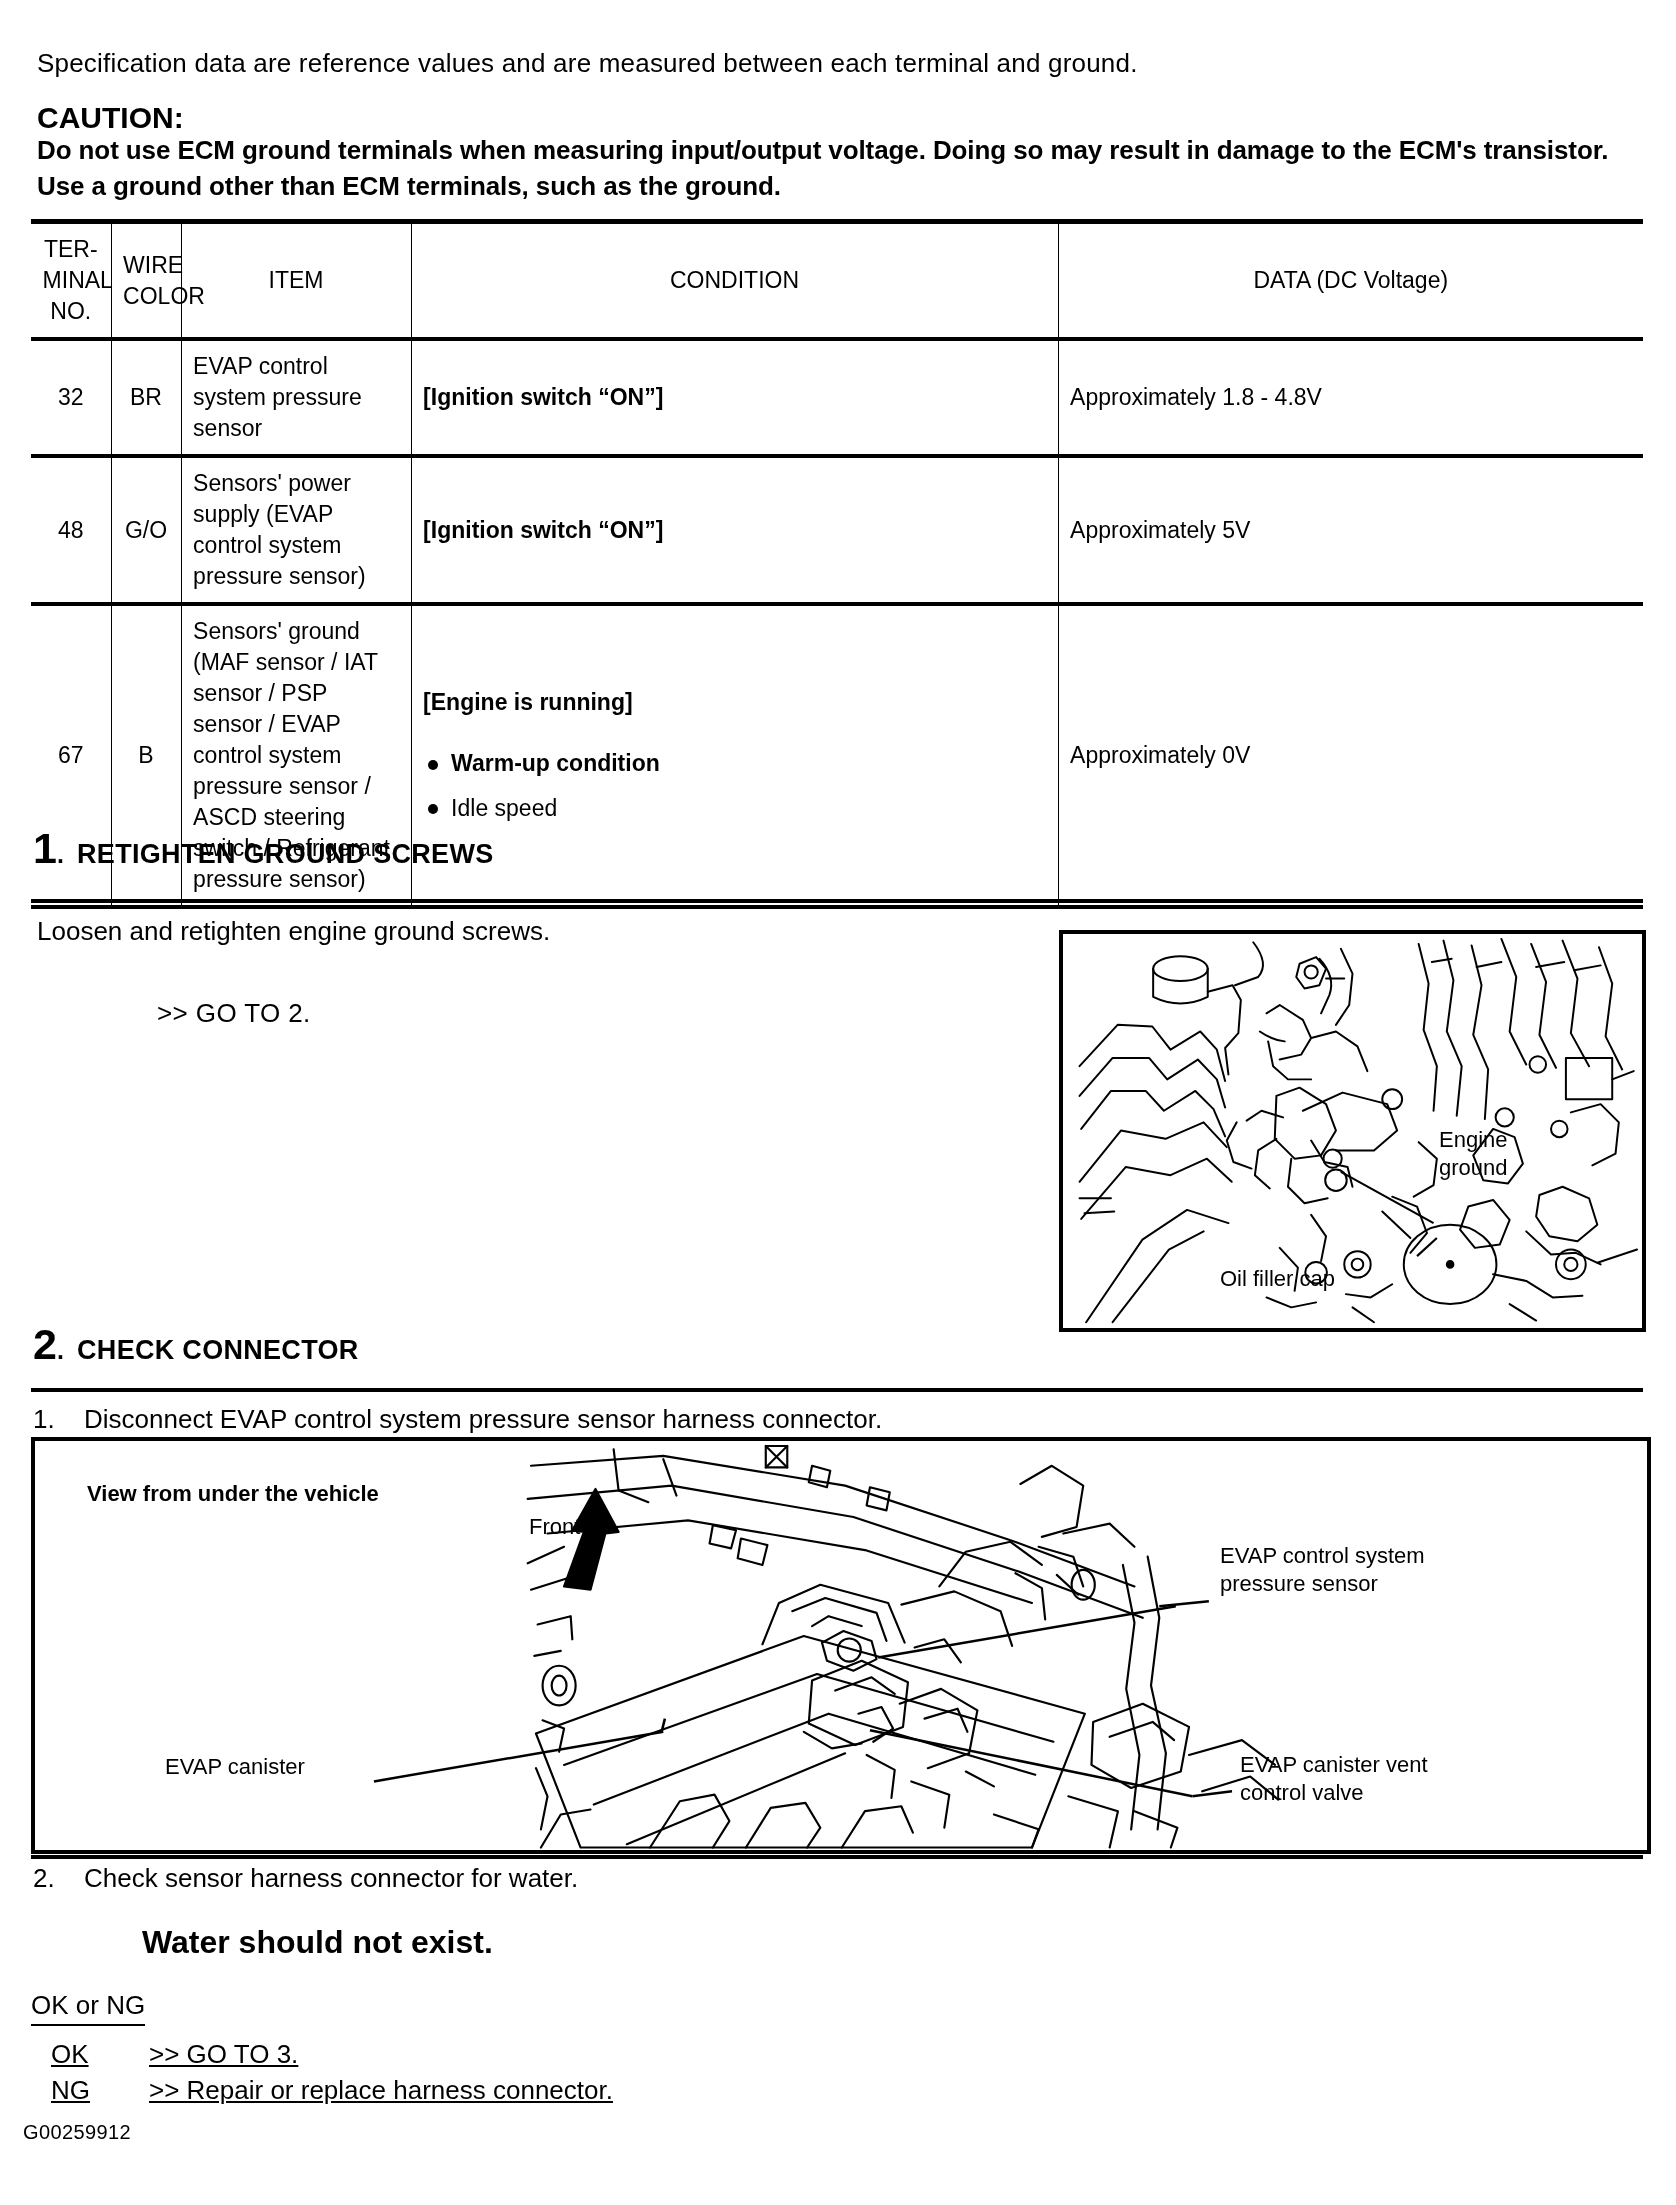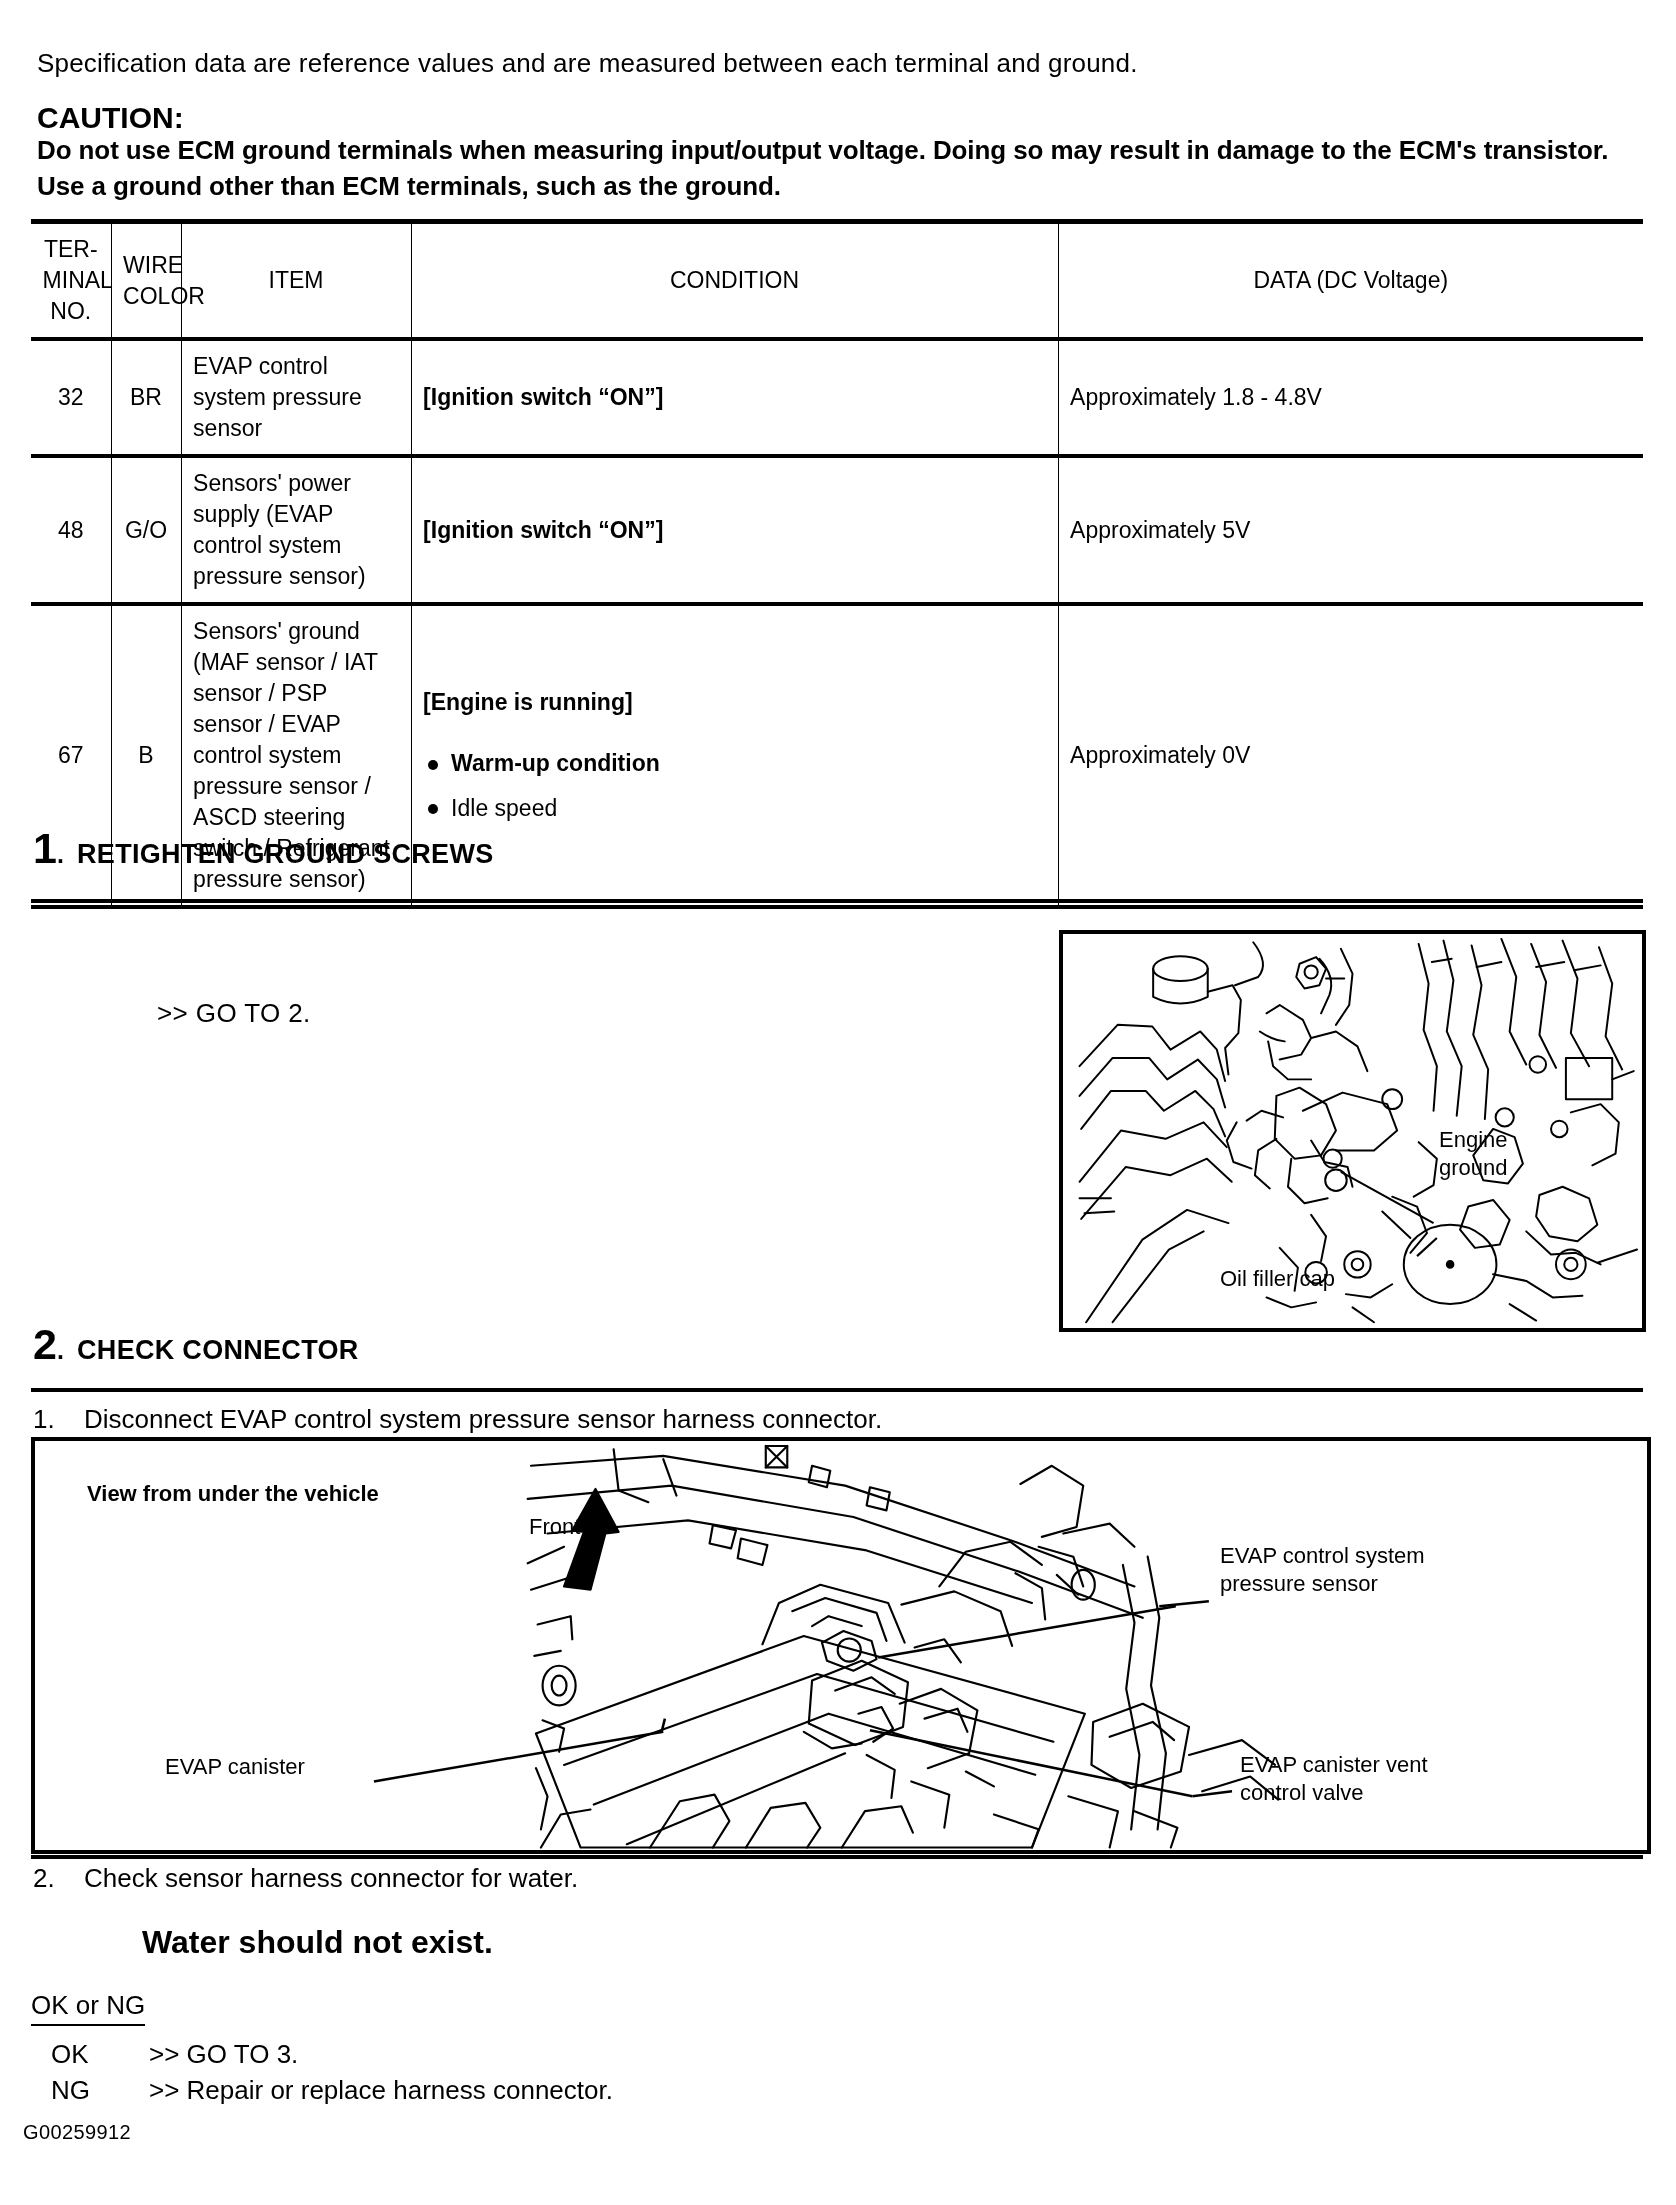--- a/index.html
+++ b/index.html
@@ -191,20 +191,21 @@
     left: 31px;
     top: 1990px;
     font-size: 26px;
     border-bottom: 2.5px solid #000;
     padding-bottom: 3.3px;
   }
   .okng-row {
     position: absolute;
     font-size: 26px;
     display: flex;
+    text-decoration: underline;
   }
   .okng-row .k { width: 98px; }
   #okrow { left: 51px; top: 2039px; }
   #ngrow { left: 51px; top: 2075px; }
 
   .footer-code {
     position: absolute;
     left: 23px;
     top: 2121px;
     font-size: 20px;
@@ -311,20 +312,21 @@
   </table>
 
 
   <div class="step" id="step1">
     <span class="step-num">1</span>
     <span class="step-dot">.</span>
     <span class="step-label">RETIGHTEN GROUND SCREWS</span>
   </div>
   <div class="rule" id="rule-step1"></div>
 
+  <div class="s1-text">Loosen and retighten engine ground screws.</div>
   <div class="s1-goto">&gt;&gt; GO TO 2.</div>
 
   <div class="figure-box" id="fig-engine">
     <svg class="fig-svg" viewBox="0 0 700 477" preserveAspectRatio="none">
       <g fill="none" stroke="#000" stroke-width="2.4" stroke-linejoin="round" stroke-linecap="round">
 
         <ellipse cx="142" cy="42" rx="33" ry="15"></ellipse>
         <path d="M109 42 L109 76 Q142 92 175 76 L175 42"></path>
         <path d="M175 70 L205 62 L215 80 L212 120 L196 138 L200 170"></path>
         <path d="M230 10 Q250 36 236 52 L208 62"></path>

